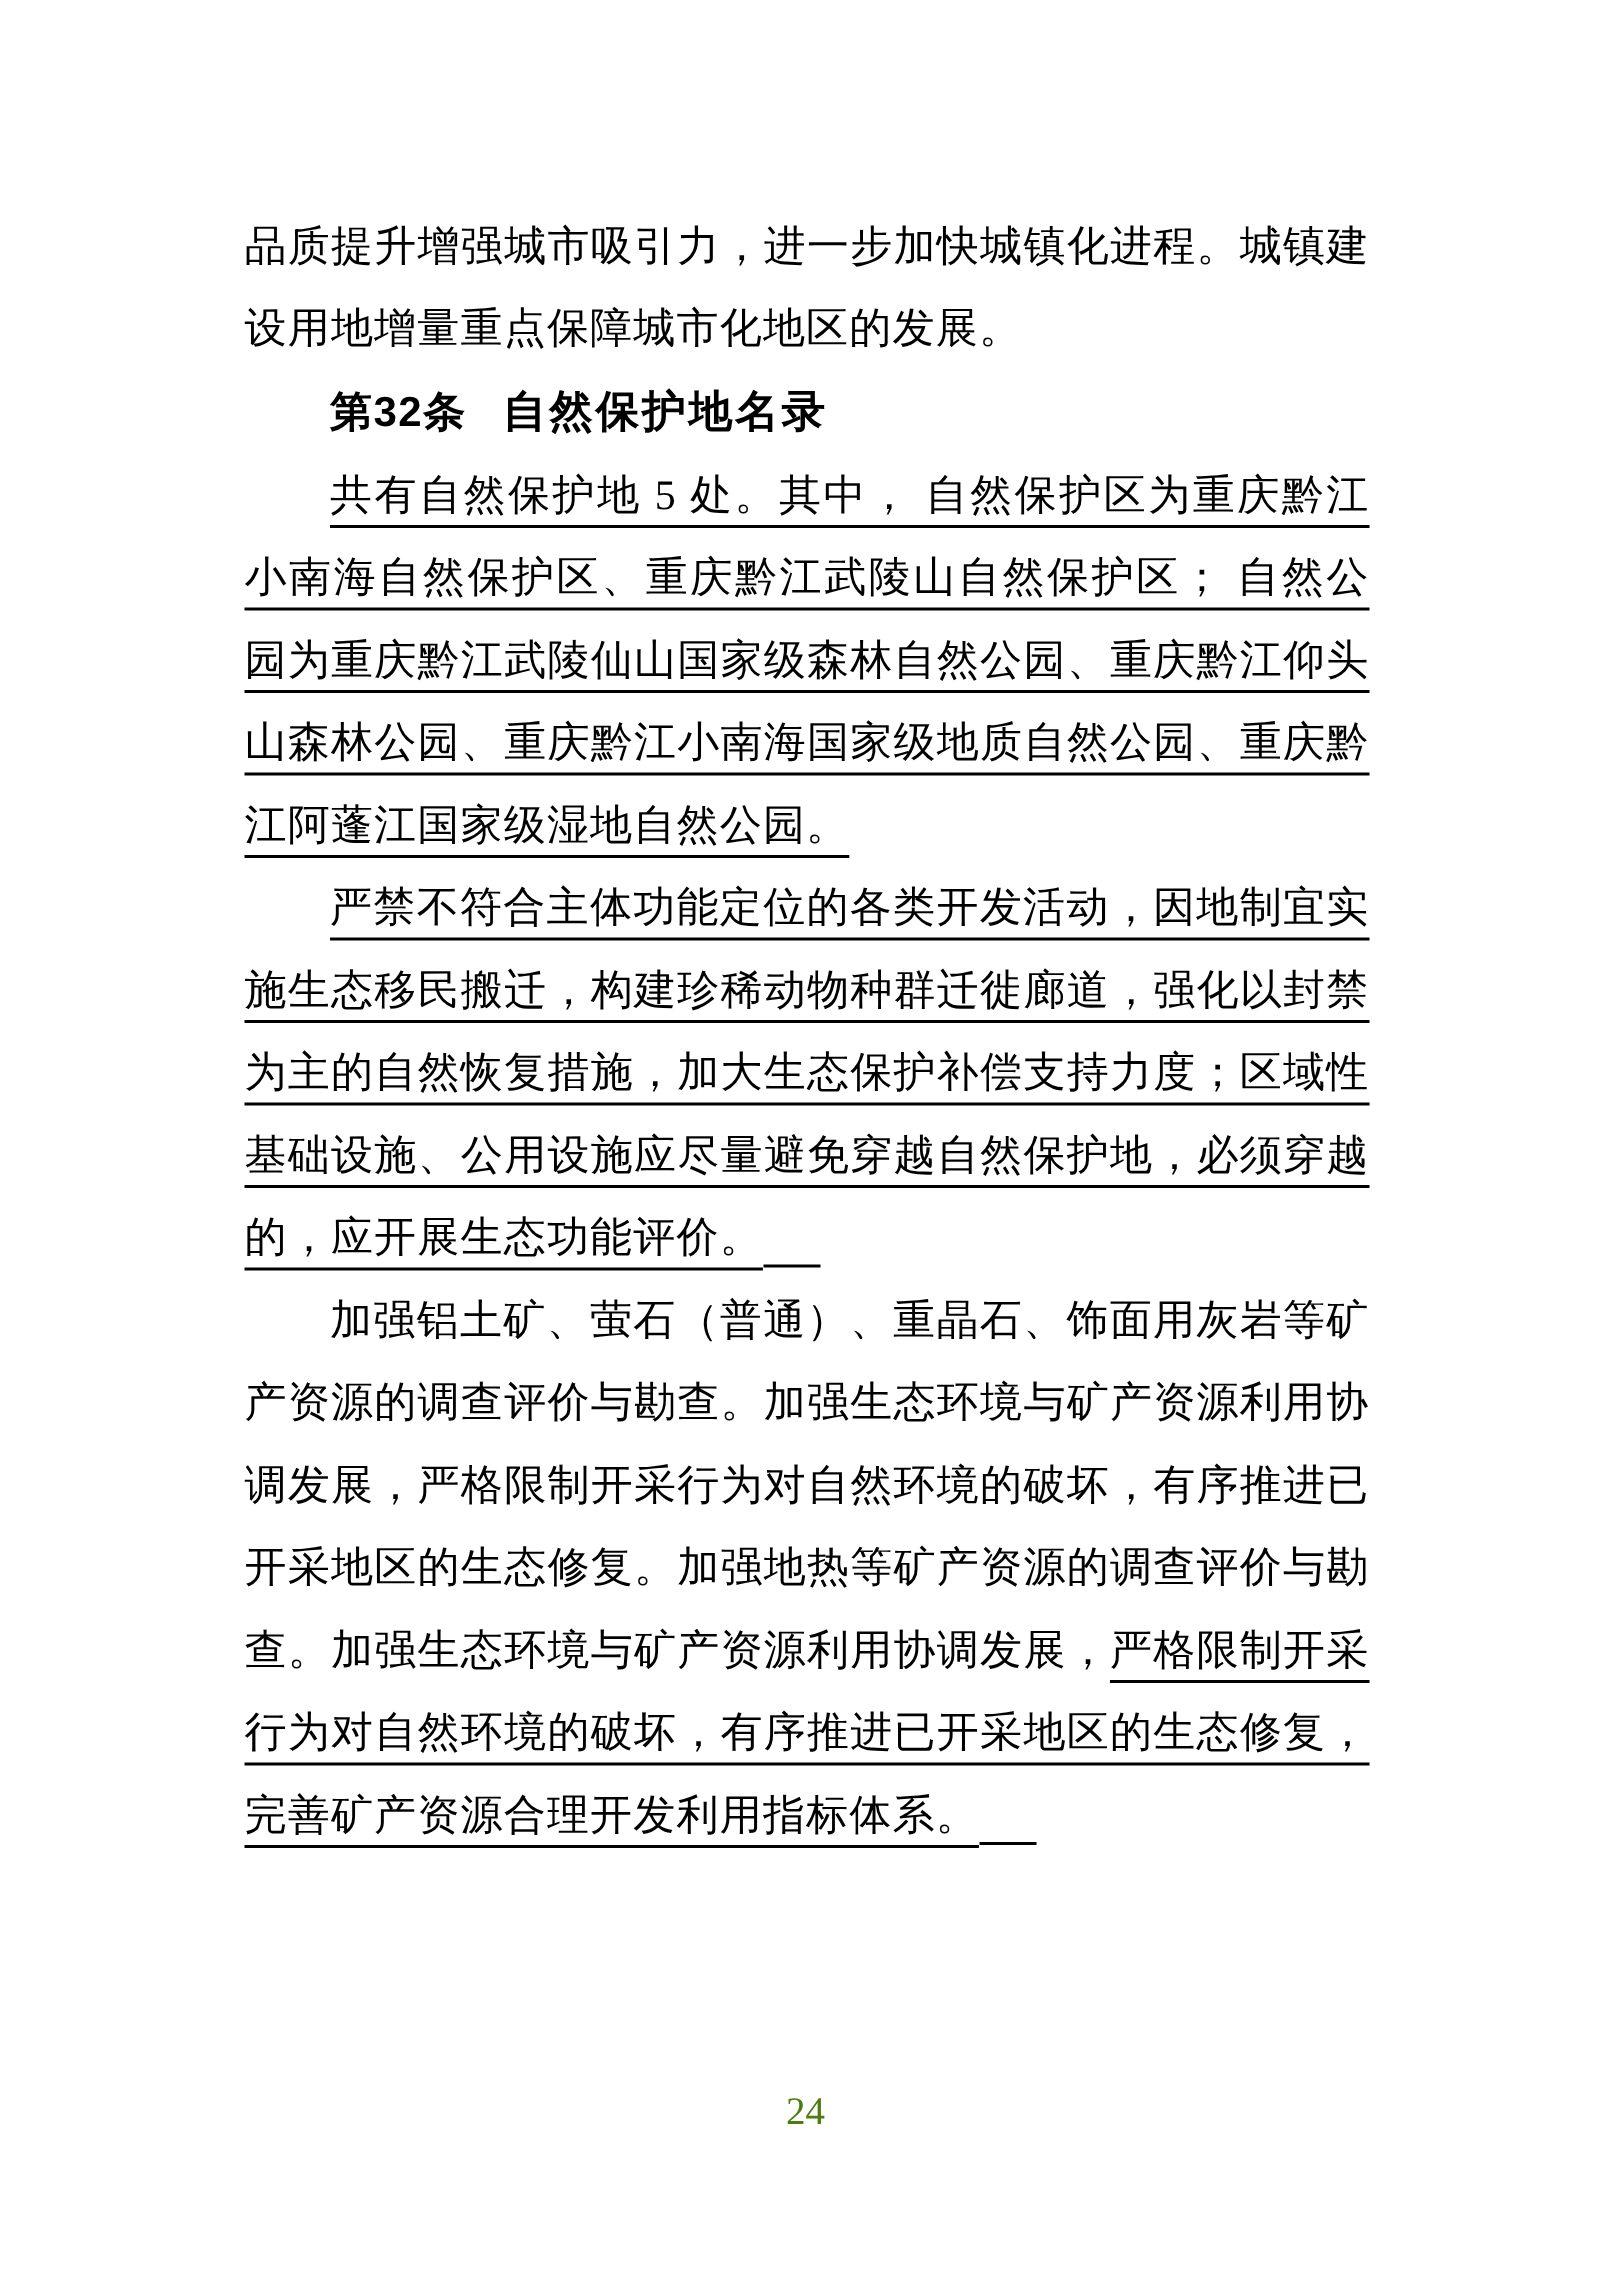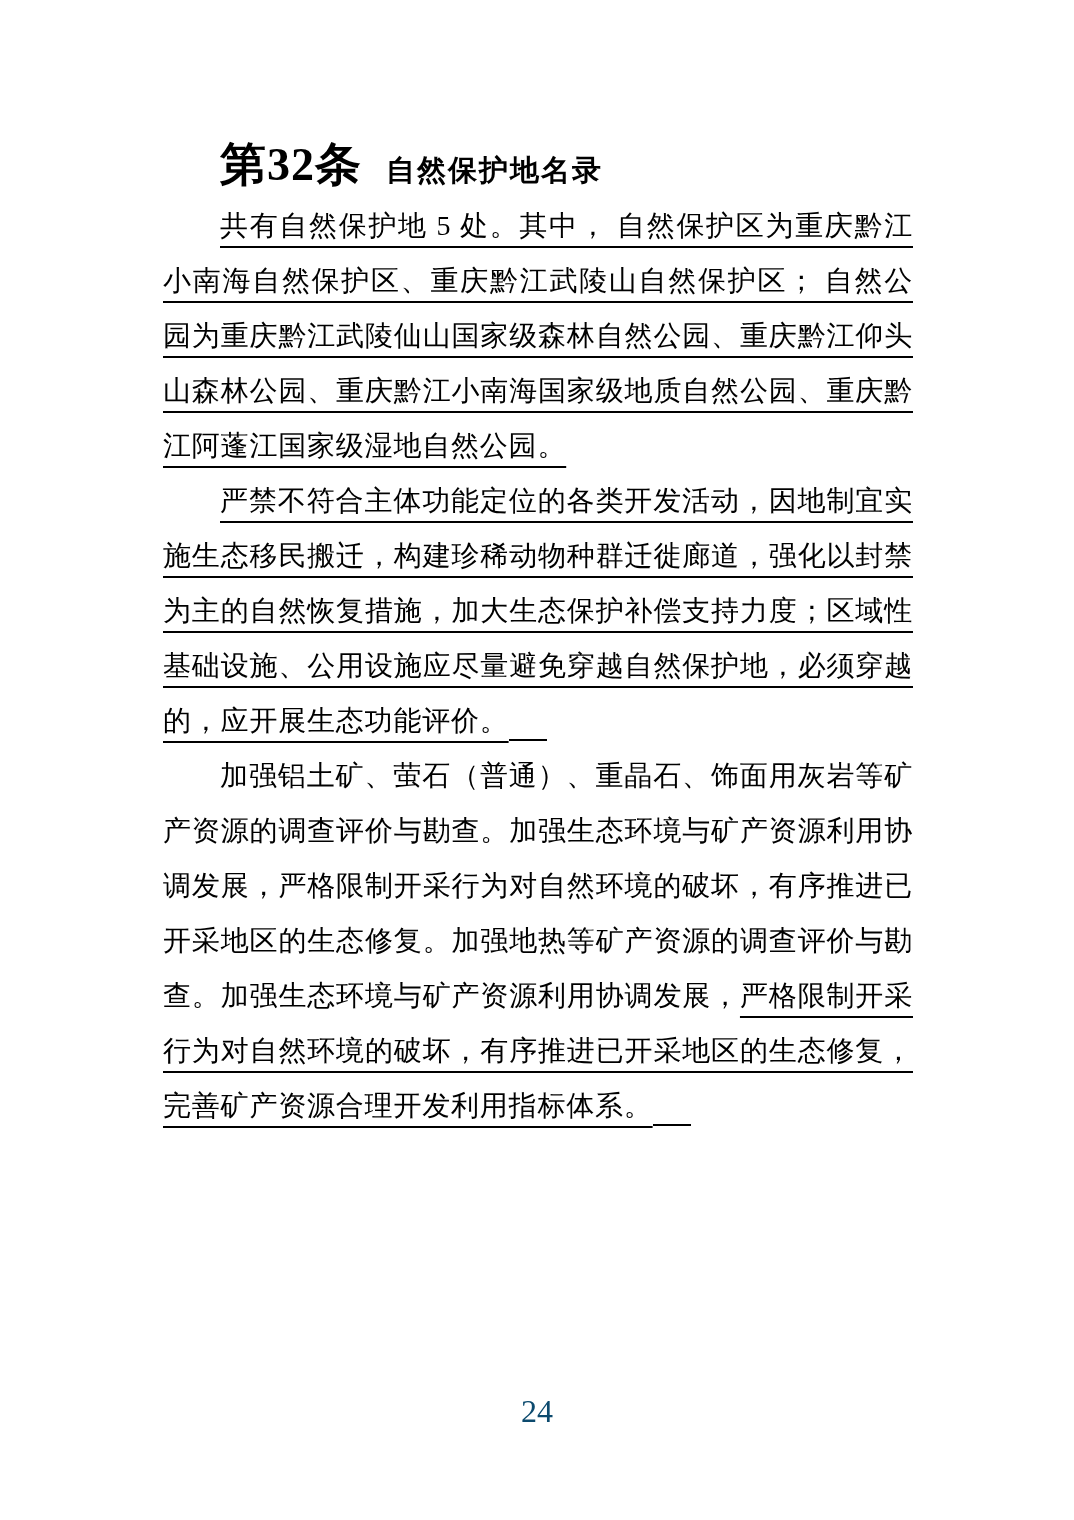--- a/index.html
+++ b/index.html
@@ -49,47 +49,48 @@
     height: 2px;
     background: #000000;
     vertical-align: -11px;
   }
   .heading {
     font-weight: 700;
     text-indent: 57px;
     text-align: left;
   }
   .hnum {
-    font-family: Liberation Serif, serif;
-    font-size: 46px;
+    font-family: Liberation Sans, sans-serif;
+    font-size: 28px;
     letter-spacing: 1px;
   }
   .htitle {
     font-size: 29px;
     margin-left: 24px;
     letter-spacing: 2px;
     margin-top: 21px;
   }
   .footer {
     position: absolute;
     top: 1393px;
     left: 0;
     width: 100%;
     text-align: center;
     font-family: "Liberation Serif", "DejaVu Serif", serif;
-    font-size: 32px;
-    color: #0c4a6e;
+    font-size: 26px;
+    color: #4d7c0f;
   }
 </style>
 </head>
 <body>
 
 <div class="page">
   <div class="content">
 
+    <p>品质提升增强城市吸引力，进一步加快城镇化进程。城镇建设用地增量重点保障城市化地区的发展。</p>
 
     <p class="heading">
       <span class="hnum">第32条</span><span class="htitle">自然保护地名录</span>
     </p>
 
     <p class="indent u">共有自然保护地 5 处。其中， 自然保护区为重庆黔江小南海自然保护区、重庆黔江武陵山自然保护区； 自然公园为重庆黔江武陵仙山国家级森林自然公园、重庆黔江仰头山森林公园、重庆黔江小南海国家级地质自然公园、重庆黔江阿蓬江国家级湿地自然公园。</p>
 
     <p class="indent u tail">严禁不符合主体功能定位的各类开发活动，因地制宜实施生态移民搬迁，构建珍稀动物种群迁徙廊道，强化以封禁为主的自然恢复措施，加大生态保护补偿支持力度；区域性基础设施、公用设施应尽量避免穿越自然保护地，必须穿越的，应开展生态功能评价。</p>
 
 

